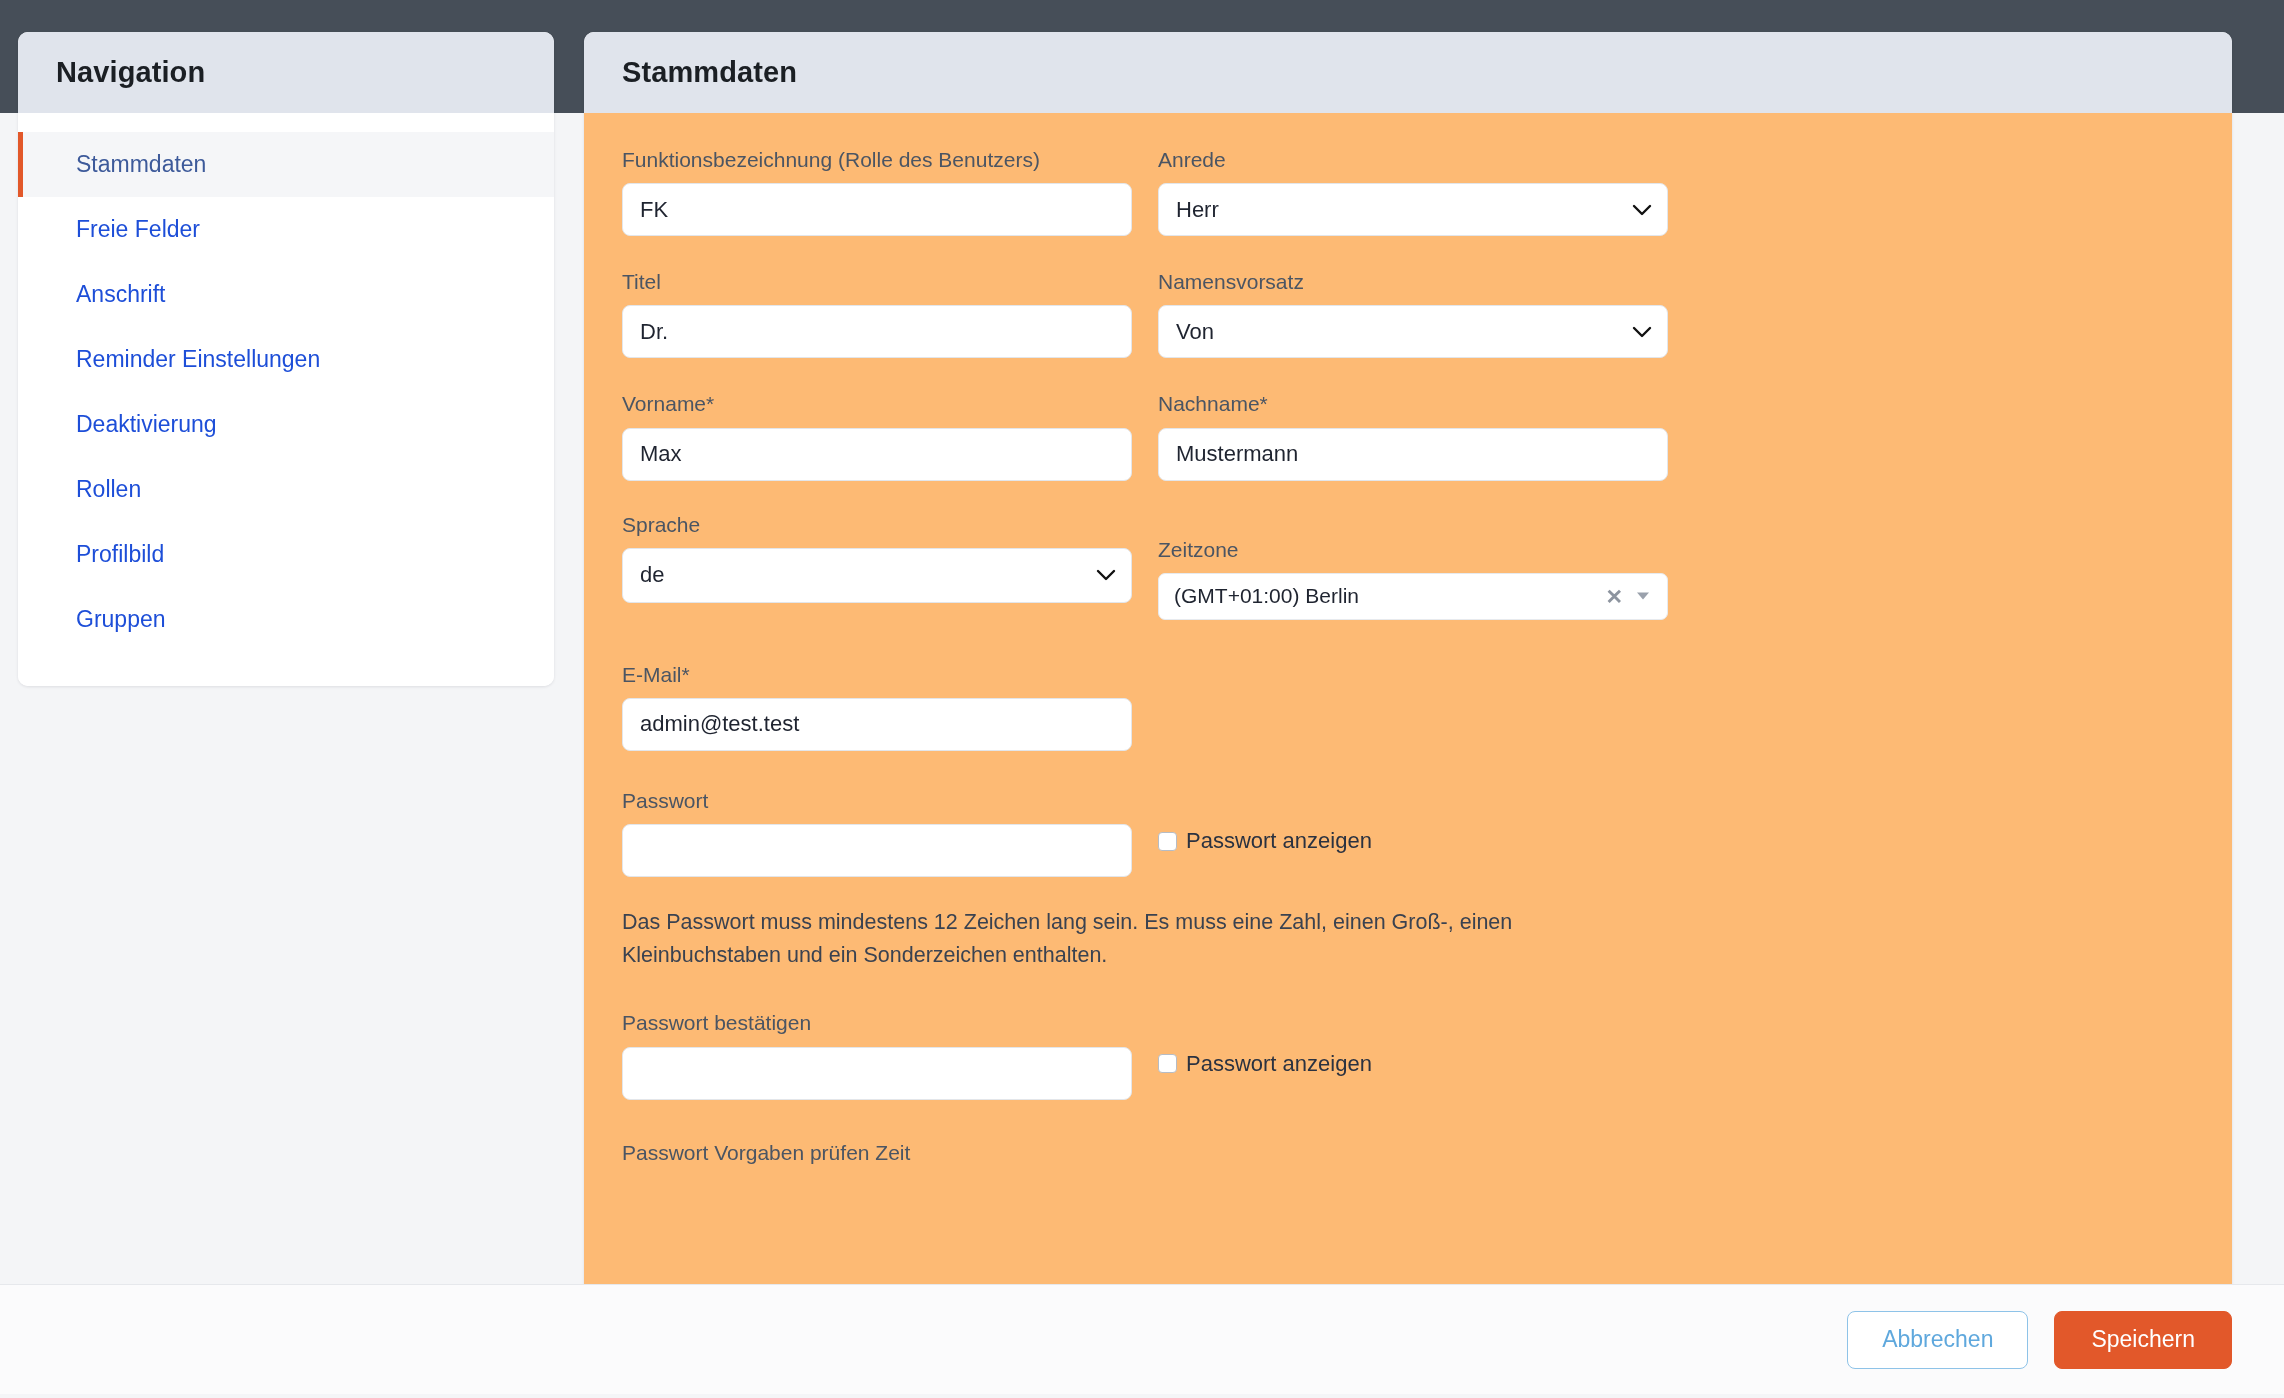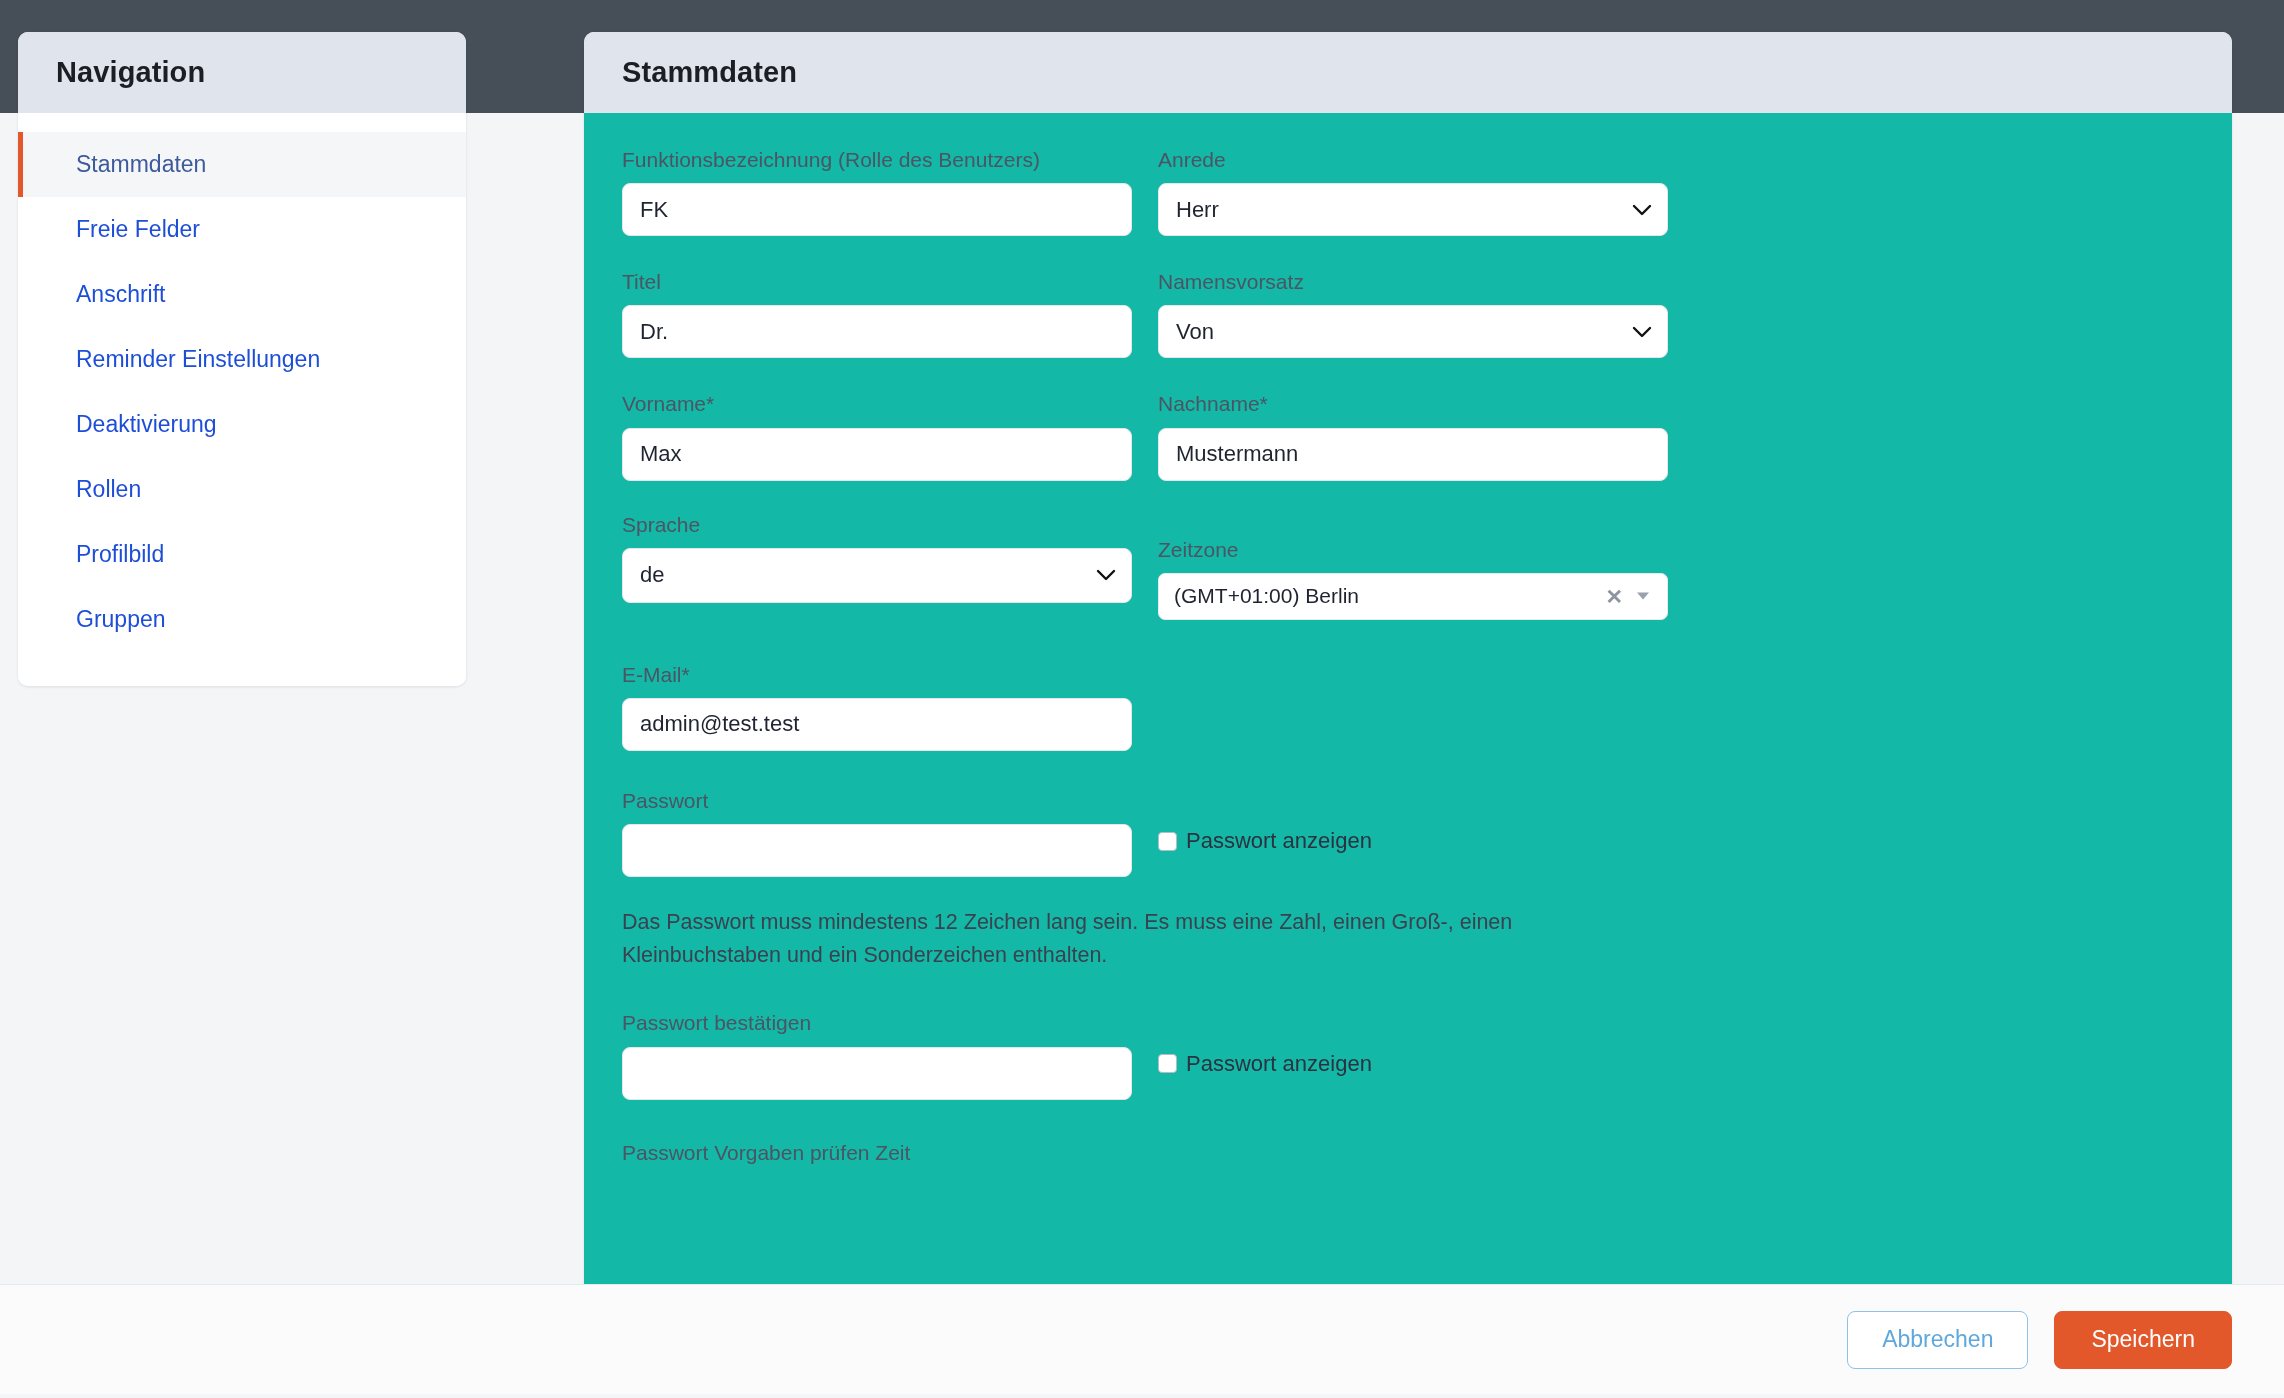--- a/index.html
+++ b/index.html
@@ -24,21 +24,21 @@
     position: absolute;
     left: 0; top: 0;
     width: 2284px; height: 113px;
     background: #464e58;
   }
 
   
   #sidebar-card {
     position: absolute;
     left: 18px; top: 32px;
-    width: 448px;
+    width: 536px;
     background: #ffffff;
     border-radius: 10px;
     box-shadow: 0 1px 3px rgba(16,24,40,.10);
     overflow: hidden;
   }
   #sidebar-header {
     height: 81px;
     background: #e0e4ec;
     display: flex;
     align-items: center;
@@ -101,21 +101,21 @@
     font-size: 29px;
     font-weight: 600;
     color: #1b1f24;
     letter-spacing: .1px;
   }
   #main-scroll {
     position: relative;
     height: 1215px;
     overflow: hidden;
     padding: 0 38px;
-    background: #14b8a6;
+    background: #fdba74;
   }
 
   
   .form-rows { padding-top: 34px; }
   .row {
     display: flex;
     align-items: flex-start;
   }
   .col-left  { width: 510px; margin-right: 26px; }
   .col-right { width: 510px; }

